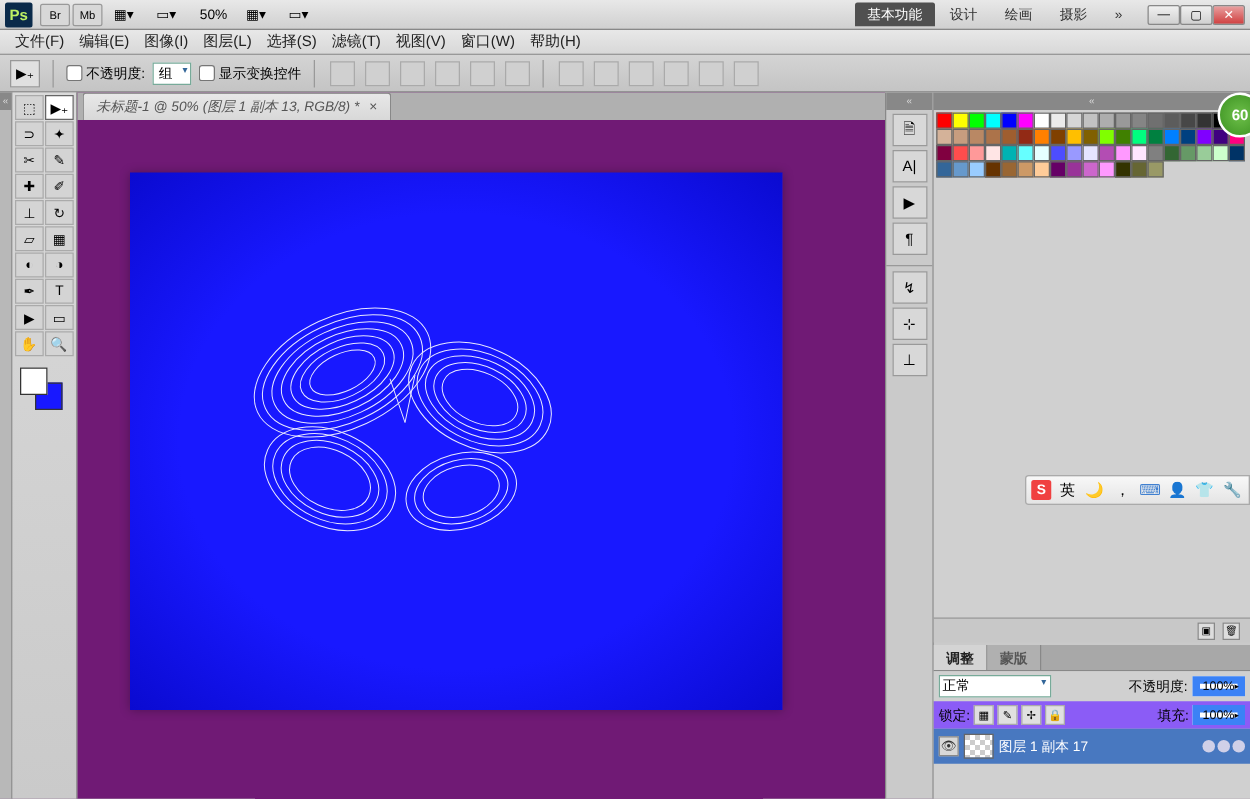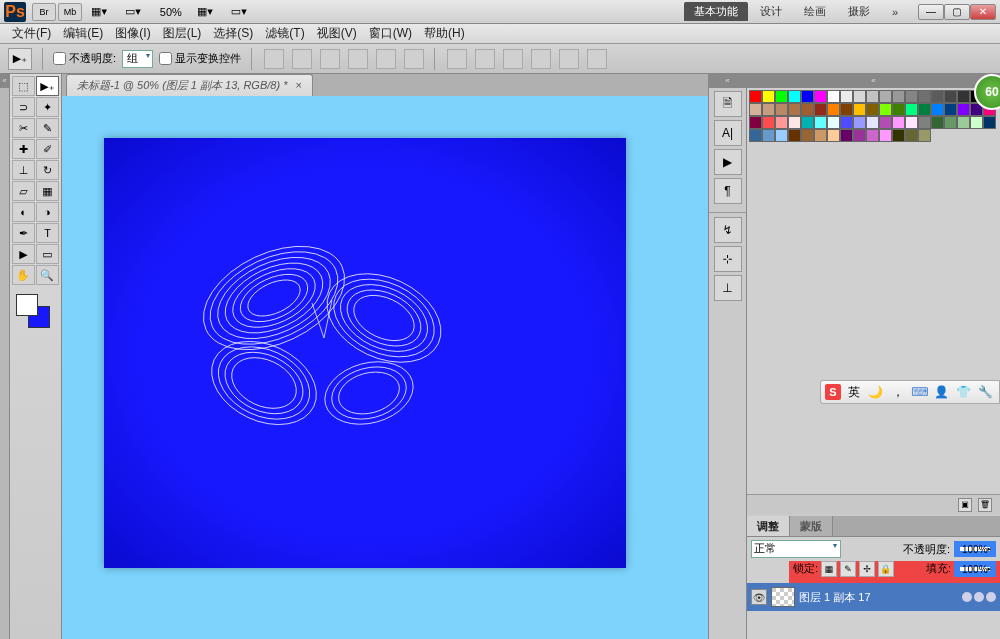--- a/index.html
+++ b/index.html
@@ -1,19 +1,19 @@
 <!DOCTYPE html>
 <html><head>
   <meta charset="utf-8">
   <style>
     * { margin: 0; padding: 0; box-sizing: border-box; font-family: "Microsoft YaHei", sans-serif; }
     body { width: 1000px; height: 639px; background: #b8b8b8; overflow: hidden; position: relative; font-size: 11px; }
     
     .topbar { height: 24px; background: linear-gradient(#e8e8e8, #d0d0d0); display: flex; align-items: center; padding: 0 4px; border-bottom: 1px solid #888; }
-    .ps-logo { width: 22px; height: 20px; background: #0a2a4a; color: #f97316; display: flex; align-items: center; justify-content: center; font-weight: bold; font-size: 16px; border-radius: 2px; margin-right: 6px; }
+    .ps-logo { width: 22px; height: 20px; background: #0a2a4a; color: #bef264; display: flex; align-items: center; justify-content: center; font-weight: bold; font-size: 12px; border-radius: 2px; margin-right: 6px; }
     .top-btn { width: 24px; height: 18px; background: #d8d8d8; border: 1px solid #999; margin-right: 2px; display: flex; align-items: center; justify-content: center; font-size: 9px; border-radius: 2px; }
     .top-dropdown { display: flex; align-items: center; padding: 0 6px; height: 18px; border: 1px solid transparent; margin-right: 4px; }
     .zoom-val { font-size: 11px; margin: 0 8px; }
     .workspace-tabs { margin-left: auto; display: flex; align-items: center; gap: 2px; }
     .ws-tab { padding: 2px 10px; font-size: 11px; color: #333; }
     .ws-tab.active { background: #505050; color: #fff; border-radius: 2px 2px 0 0; }
     .win-ctrl { display: flex; margin-left: 8px; }
     .win-btn { width: 26px; height: 16px; border: 1px solid #888; background: linear-gradient(#f0f0f0,#d0d0d0); display: flex; align-items: center; justify-content: center; font-size: 10px; border-radius: 2px; }
     .win-btn.close { background: linear-gradient(#e8a0a0,#d04040); color: #fff; }
     
@@ -34,21 +34,21 @@
     .tool-collapse { height: 14px; background: #888; text-align: center; color: #ddd; font-size: 8px; line-height: 14px; }
     
     .toolbox { width: 52px; background: linear-gradient(#dadada, #cacaca); border-right: 1px solid #888; display: flex; flex-direction: column; padding: 2px; }
     .tool-row { display: flex; gap: 1px; margin-bottom: 1px; }
     .tool-cell { width: 23px; height: 20px; background: #d4d4d4; border: 1px solid #aaa; display: flex; align-items: center; justify-content: center; font-size: 11px; position: relative; }
     .tool-cell.sel { background: #fff; border-color: #666; }
     .color-swatches { margin-top: 6px; position: relative; height: 38px; }
     .fg-sw { position: absolute; left: 4px; top: 2px; width: 22px; height: 22px; background: #fff; border: 1px solid #333; z-index: 2; }
     .bg-sw { position: absolute; left: 16px; top: 14px; width: 22px; height: 22px; background: #1818ff; border: 1px solid #333; }
     
-    .canvas-area { flex: 1; background: #7dd3fc; position: relative; }
+    .canvas-area { flex: 1; background: #701a75; position: relative; }
     .doc-tabs { height: 22px; background: #b0b0b0; display: flex; align-items: flex-end; padding-left: 4px; }
     .doc-tab { background: linear-gradient(#e8e8e8,#d8d8d8); padding: 3px 10px; font-size: 11px; border: 1px solid #888; border-bottom: none; border-radius: 3px 3px 0 0; color: #555; font-style: italic; }
     .doc-tab .x { margin-left: 8px; font-style: normal; }
     .canvas-viewport { position: absolute; top: 22px; left: 0; right: 0; bottom: 0; display: flex; align-items: center; justify-content: center; }
     .canvas { width: 522px; height: 430px; background: radial-gradient(ellipse at center, #1818ff 60%, #0a0ad0 100%); position: relative; margin-top: -30px; margin-left: -40px; box-shadow: 0 0 8px rgba(0,0,0,0.3); }
     .butterfly { position: absolute; left: 70px; top: 80px; }
     
     .right-dock { width: 38px; background: #cacaca; border-left: 1px solid #888; }
     .right-dock .collapse { height: 14px; background: #888; color: #ddd; font-size: 8px; text-align: center; line-height: 14px; }
     .right-dock .ricon { width: 28px; height: 26px; margin: 3px auto; border: 1px solid #999; background: #d8d8d8; display: flex; align-items: center; justify-content: center; font-size: 12px; }
@@ -68,21 +68,21 @@
     .adj-tabs { height: 20px; display: flex; background: #a8a8a8; margin-top: 2px; font-weight: bold; }
     
     .layers-panel { flex: 1; background: #d0d0d0; border-top: 1px solid #888; display: flex; flex-direction: column; }
     .layer-tabs { height: 20px; display: flex; background: #a8a8a8; }
     .layer-controls { height: 24px; display: flex; align-items: center; padding: 0 4px; gap: 4px; background: #d0d0d0; }
     .blend-select { width: 90px; height: 18px; background: #fff; border: 1px solid #7a9; font-size: 11px; padding: 0 2px; position: relative; }
     .blend-select::after { content: "▾"; position: absolute; right: 3px; color: #369; font-size: 8px; }
     .opacity-label { font-size: 11px; margin-left: auto; }
     .opacity-val { width: 42px; height: 16px; background: #fff; border: 6px solid #3b82f6; font-size: 10px; padding: 0 2px; display: flex; align-items: center; }
     .opacity-val::after { content: "▸"; margin-left: auto; font-size: 7px; }
-    .lock-row { height: 22px; display: flex; padding: 0 4px; gap: 3px; font-size: 11px; background: #ef4444; margin-left: 42px; }
+    .lock-row { height: 22px; display: flex; align-items: center; padding: 0 4px; gap: 3px; font-size: 11px; background: #8b5cf6; }
     .lock-icon { width: 16px; height: 16px; border: 1px solid #aaa; background: #e0e0e0; font-size: 9px; display: flex; align-items: center; justify-content: center; }
     .layer-row { height: 28px; display: flex; align-items: center; background: #4878c0; color: #fff; font-size: 11px; padding: 0 4px; gap: 4px; }
     .eye { width: 16px; height: 16px; background: #d8d8d8; border: 1px solid #888; display: flex; align-items: center; justify-content: center; font-size: 10px; color: #333; }
     .layer-thumb { width: 24px; height: 20px; background: repeating-conic-gradient(#fff 0 25%, #ccc 0 50%) 0 0/8px 8px; border: 1px solid #666; }
     .fx-bubbles { display: flex; gap: 2px; margin-left: auto; }
     .fx-bub { width: 10px; height: 10px; background: #d0d0e8; border-radius: 50%; }
     
     .ime-bar { position: absolute; right: 0; top: 380px; height: 24px; background: linear-gradient(#f8f8f8,#e4e4e4); border: 1px solid #aaa; display: flex; align-items: center; padding: 0 4px; gap: 4px; border-radius: 3px 0 0 3px; }
     .ime-icn { width: 18px; height: 18px; display: flex; align-items: center; justify-content: center; font-size: 12px; }
     .badge-60 { position: absolute; right: -10px; top: 74px; width: 36px; height: 36px; background: radial-gradient(circle,#6ec04a,#3a9020); border-radius: 50%; color: #fff; font-size: 12px; font-weight: bold; display: flex; align-items: center; justify-content: center; border: 2px solid #fff; }

